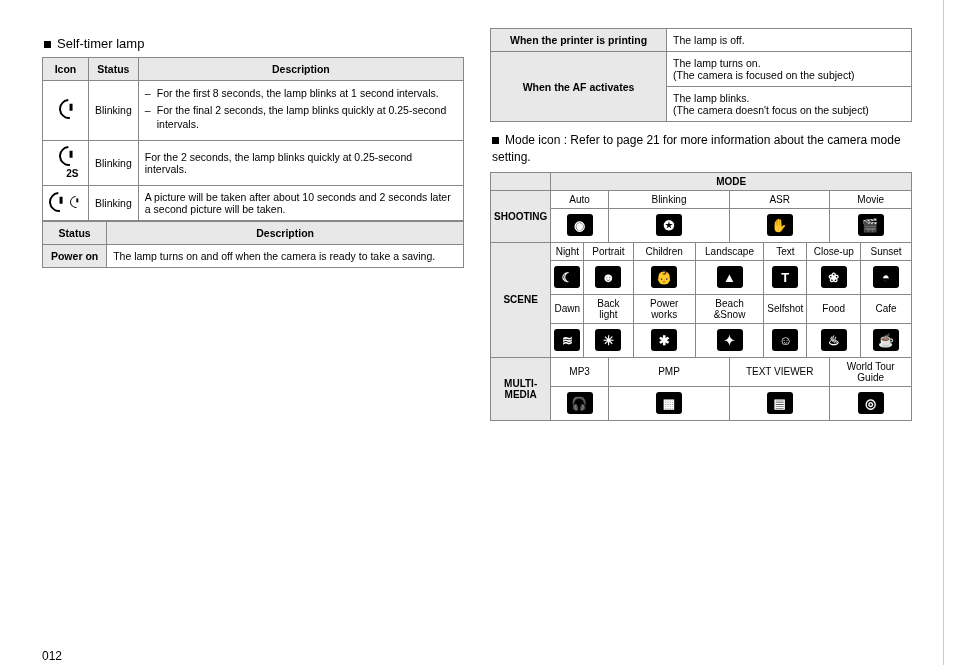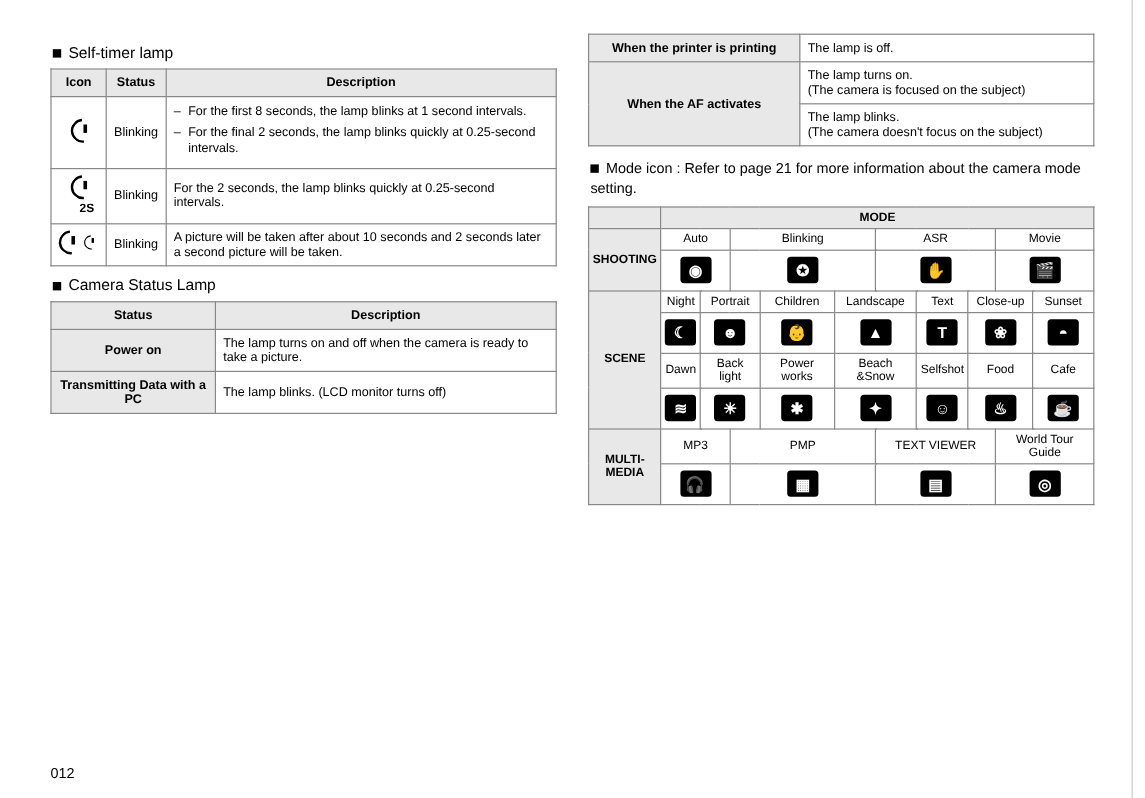--- a/index.html
+++ b/index.html
@@ -20,21 +20,21 @@
   .tmr-arc{display:inline-block;width:20px;height:20px;border:2.5px solid #000;border-radius:50%;border-top-color:transparent;border-right-color:transparent;transform:rotate(40deg);position:relative;}
   .tmr-arc::after{content:"";position:absolute;width:2.5px;height:7px;background:#000;top:2px;left:7px;transform:rotate(-40deg);}
   .sup2s{font-weight:bold;font-size:10px;vertical-align:top;}
   .dbl-timer{display:inline-flex;align-items:center;gap:1px;}
   .dbl-timer .tmr-arc.sm{width:12px;height:12px;border-width:1.8px;}
   .dbl-timer .tmr-arc.sm::after{width:1.8px;height:4px;top:1px;left:4px;}
   
   .mode-tbl td, .mode-tbl th{padding:3px 3px;font-size:10px;}
   .mode-tbl .iconrow td{height:34px;}
   .ic{display:inline-flex;align-items:center;justify-content:center;width:26px;height:22px;background:#000;border-radius:3px;color:#fff;font-size:13px;font-weight:bold;}
-  .pagenum{position:absolute;bottom:14px;left:42px;font-size:12px;}
+  .pagenum{position:absolute;bottom:2px;left:42px;font-size:12px;}
   .hair{position:absolute;top:0;bottom:0;right:10px;border-right:1px solid #ccc;}
   li{list-style:none;position:relative;padding-left:12px;margin-bottom:3px;line-height:1.35;}
   li::before{content:"–";position:absolute;left:0;}
 </style>
 </head>
 <body>
 
 <div class="page">
   <div class="cols">
 
@@ -66,34 +66,29 @@
           <td class="c"><span class="dbl-timer">
                   <span class="tmr-arc"></span>
                   <span class="tmr-arc sm"></span>
                 </span></td>
           <td>Blinking</td>
           <td>A picture will be taken after about 10 seconds and 2 seconds later a second picture will be taken.</td>
         </tr>
       </tbody>
         </table>
 
-      <div class="sec-title"><span class="blk"></span><span>Camera Status Lamp</span></div>
       <table>
         <tbody>
             <tr>
           <th>Status</th>
           <th>Description</th>
         </tr>
         <tr>
               <td class="h">Power on</td>
-              <td>The lamp turns on and off when the camera is ready to take a picture.</td>
-            </tr>
-        <tr>
-              <td class="h">Transmitting Data with a PC</td>
-              <td>The lamp blinks. (LCD monitor turns off)</td>
+              <td>The lamp turns on and off when the camera is ready to take a saving.</td>
             </tr>
       </tbody>
         </table>
     </div>
 
     <div class="col">
       <table>
         <tbody>
             <tr>
               <td class="h">When the printer is printing</td>

